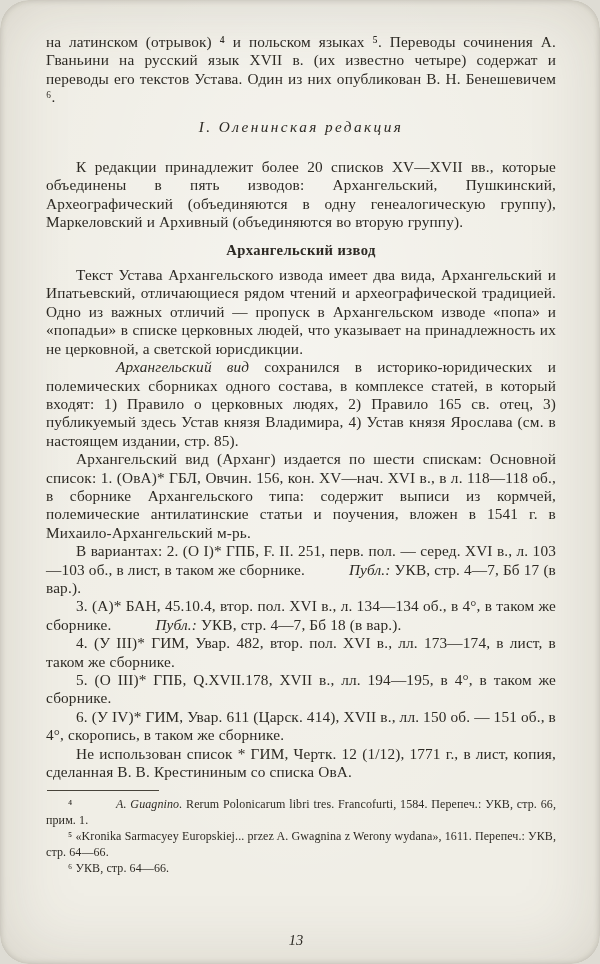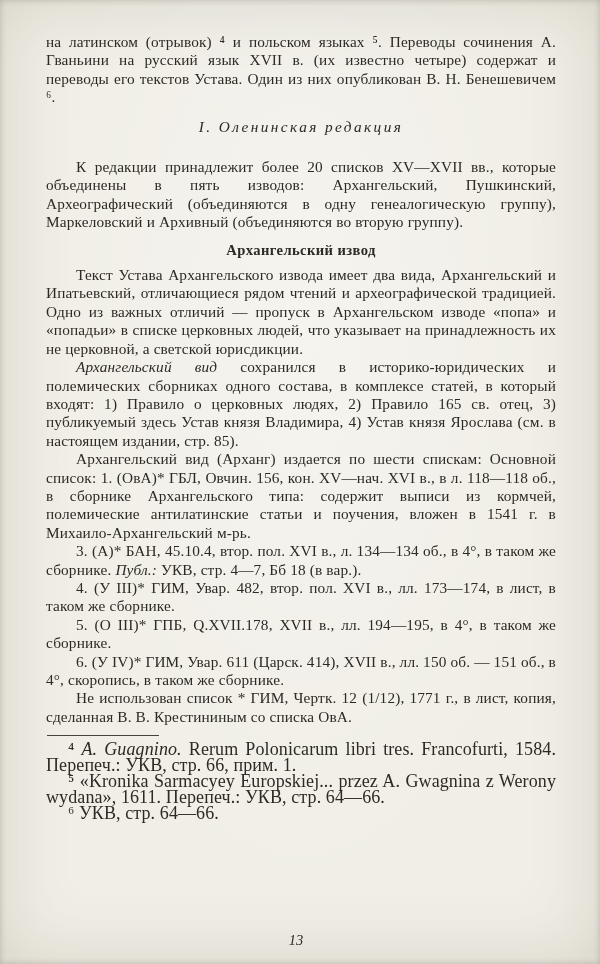--- a/index.html
+++ b/index.html
@@ -11,20 +11,21 @@
     position: relative;
     width: 600px;
     height: 964px;
     margin: 0 auto;
     background:
       radial-gradient(ellipse at 50% 35%, rgba(255,255,255,0.35), rgba(255,255,255,0) 65%),
       #f0eee6;
     box-shadow: inset 0 0 70px rgba(95, 85, 62, 0.18), inset 0 0 6px rgba(60,55,40,0.25);
     color: #2d2a24;
     overflow: hidden;
+    border-radius: 29px;
   }
   .text-block {
     position: absolute;
     left: 46px;
     right: 44px;
     top: 33px;
     font-size: 15.3px;
     line-height: 18.4px;
     letter-spacing: 0.15px;
     text-align: justify;
@@ -41,24 +42,24 @@
     margin: 11px 0 22px 0;
   }
   .heading-bold {
     font-weight: bold;
     text-align: center;
     text-indent: 0;
     font-size: 14.6px;
     letter-spacing: 0.4px;
     margin: 9px 0 7px 0;
   }
-  .it { font-style: italic; }
+  .it { font-style: italic; margin-left: 40px; }
   .footnotes {
     margin-top: 9px;
-    font-size: 18px;
+    font-size: 12px;
     line-height: 15.9px;
     letter-spacing: 0.1px;
   }
   .footnote-rule {
     width: 112px;
     height: 0;
     border-top: 1px solid #47433a;
     margin: 0 0 6px 1px;
   }
   .fn { margin: 0; text-indent: 22px; text-align: justify; }
@@ -86,20 +87,21 @@
     <p class="para">К редакции принадлежит более 20 списков XV—XVII вв., которые объединены в пять изводов: Архангельский, Пушкинский, Археографический (объединяются в одну генеалогическую группу), Маркеловский и Архивный (объединяются во вторую группу).</p>
 
     <h3 class="heading-bold">Архангельский извод</h3>
 
     <p class="para">Текст Устава Архангельского извода имеет два вида, Архангельский и Ипатьевский, отличающиеся рядом чтений и археографической традицией. Одно из важных отличий — пропуск в Архангельском изводе «попа» и «попадьи» в списке церковных людей, что указывает на принадлежность их не церковной, а светской юрисдикции.</p>
 
     <p class="para"><span class="it">Архангельский вид</span><span> сохранился в историко-юридических и полемических сборниках одного состава, в комплексе статей, в который входят: 1) Правило о церковных людях, 2) Правило 165 св. отец, 3) публикуемый здесь Устав князя Владимира, 4) Устав князя Ярослава (см. в настоящем издании, стр. 85).</span></p>
 
     <p class="para">Архангельский вид (Арханг) издается по шести спискам: Основной список: 1. (ОвА)* ГБЛ, Овчин. 156, кон. XV—нач. XVI в., в л. 118—118 об., в сборнике Архангельского типа: содержит выписи из кормчей, полемические антилатинские статьи и поучения, вложен в 1541 г. в Михаило-Архангельский м-рь.</p>
 
+    <p class="para"><span>В вариантах: 2. (О I)* ГПБ, F. II. 251, перв. пол. — серед. XVI в., л. 103—103 об., в лист, в таком же сборнике. </span><span class="it">Публ.:</span><span> УКВ, стр. 4—7, Бб 17 (в вар.).</span></p>
 
     <p class="para"><span>3. (А)* БАН, 45.10.4, втор. пол. XVI в., л. 134—134 об., в 4°, в таком же сборнике. </span><span class="it">Публ.:</span><span> УКВ, стр. 4—7, Бб 18 (в вар.).</span></p>
 
     <p class="para">4. (У III)* ГИМ, Увар. 482, втор. пол. XVI в., лл. 173—174, в лист, в таком же сборнике.</p>
 
     <p class="para">5. (О III)* ГПБ, Q.XVII.178, XVII в., лл. 194—195, в 4°, в таком же сборнике.</p>
 
     <p class="para">6. (У IV)* ГИМ, Увар. 611 (Царск. 414), XVII в., лл. 150 об. — 151 об., в 4°, скоропись, в таком же сборнике.</p>
 
     <p class="para">Не использован список * ГИМ, Чертк. 12 (1/12), 1771 г., в лист, копия, сделанная В. В. Крестининым со списка ОвА.</p>

